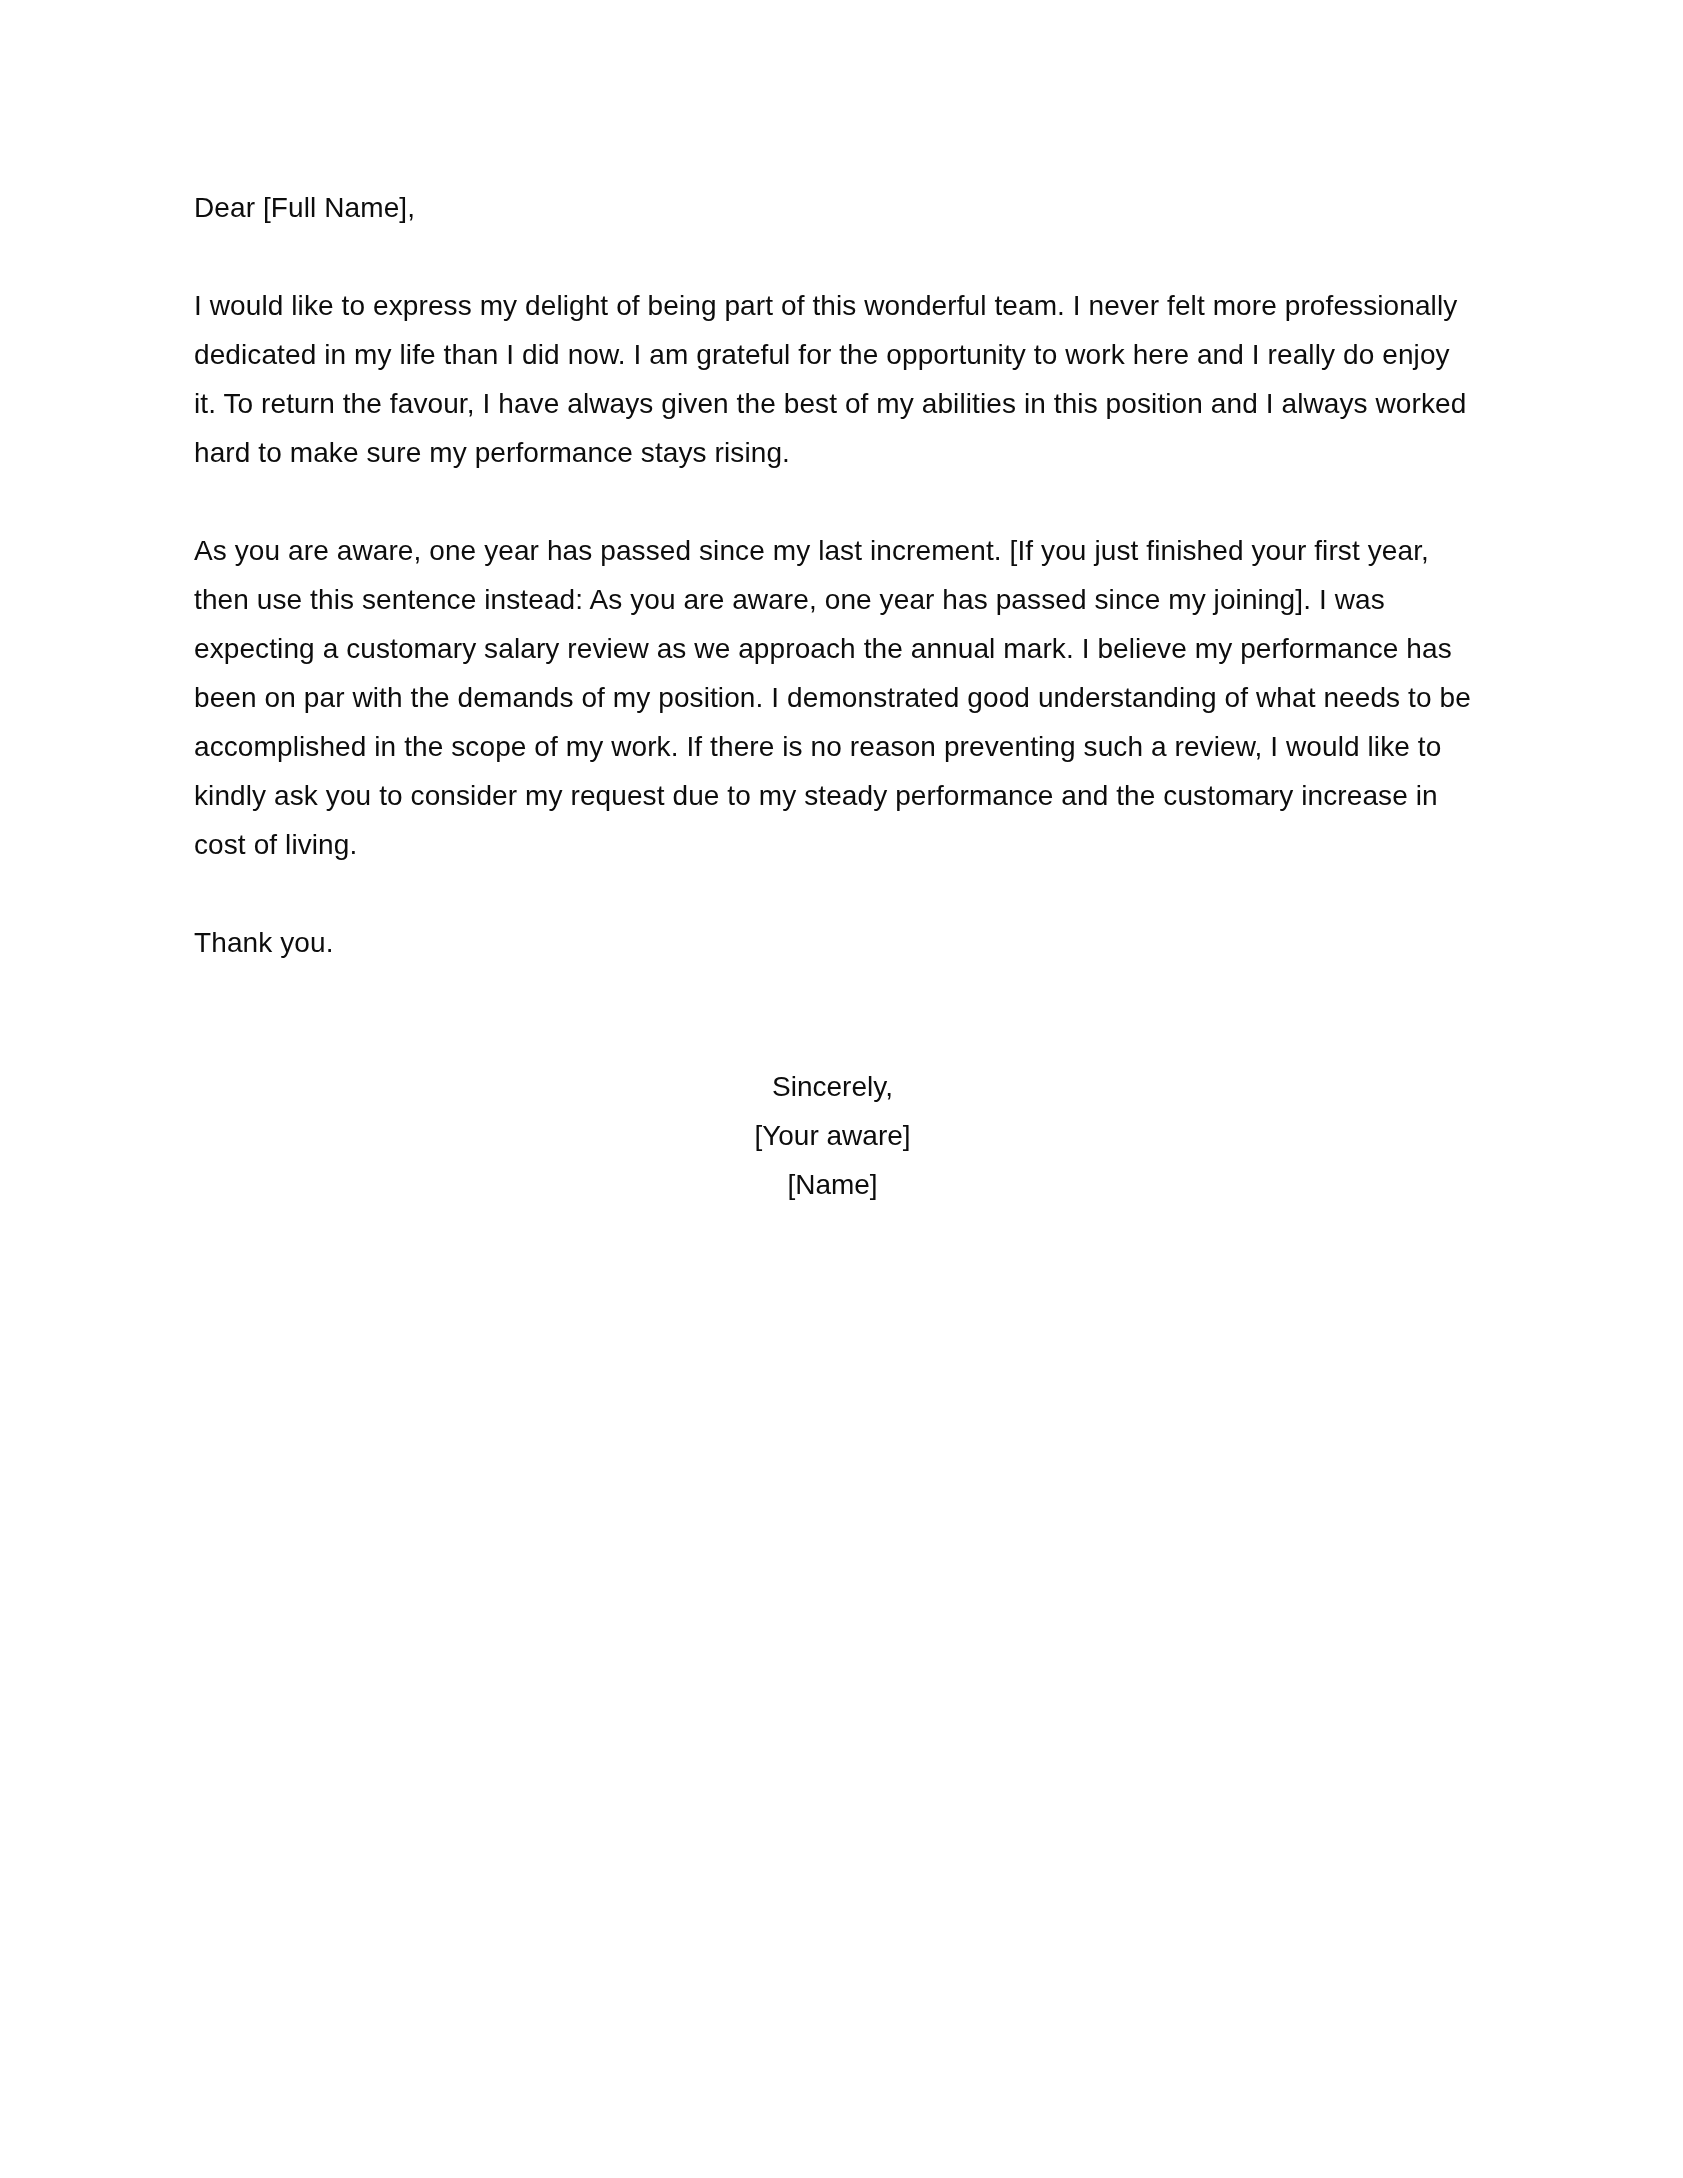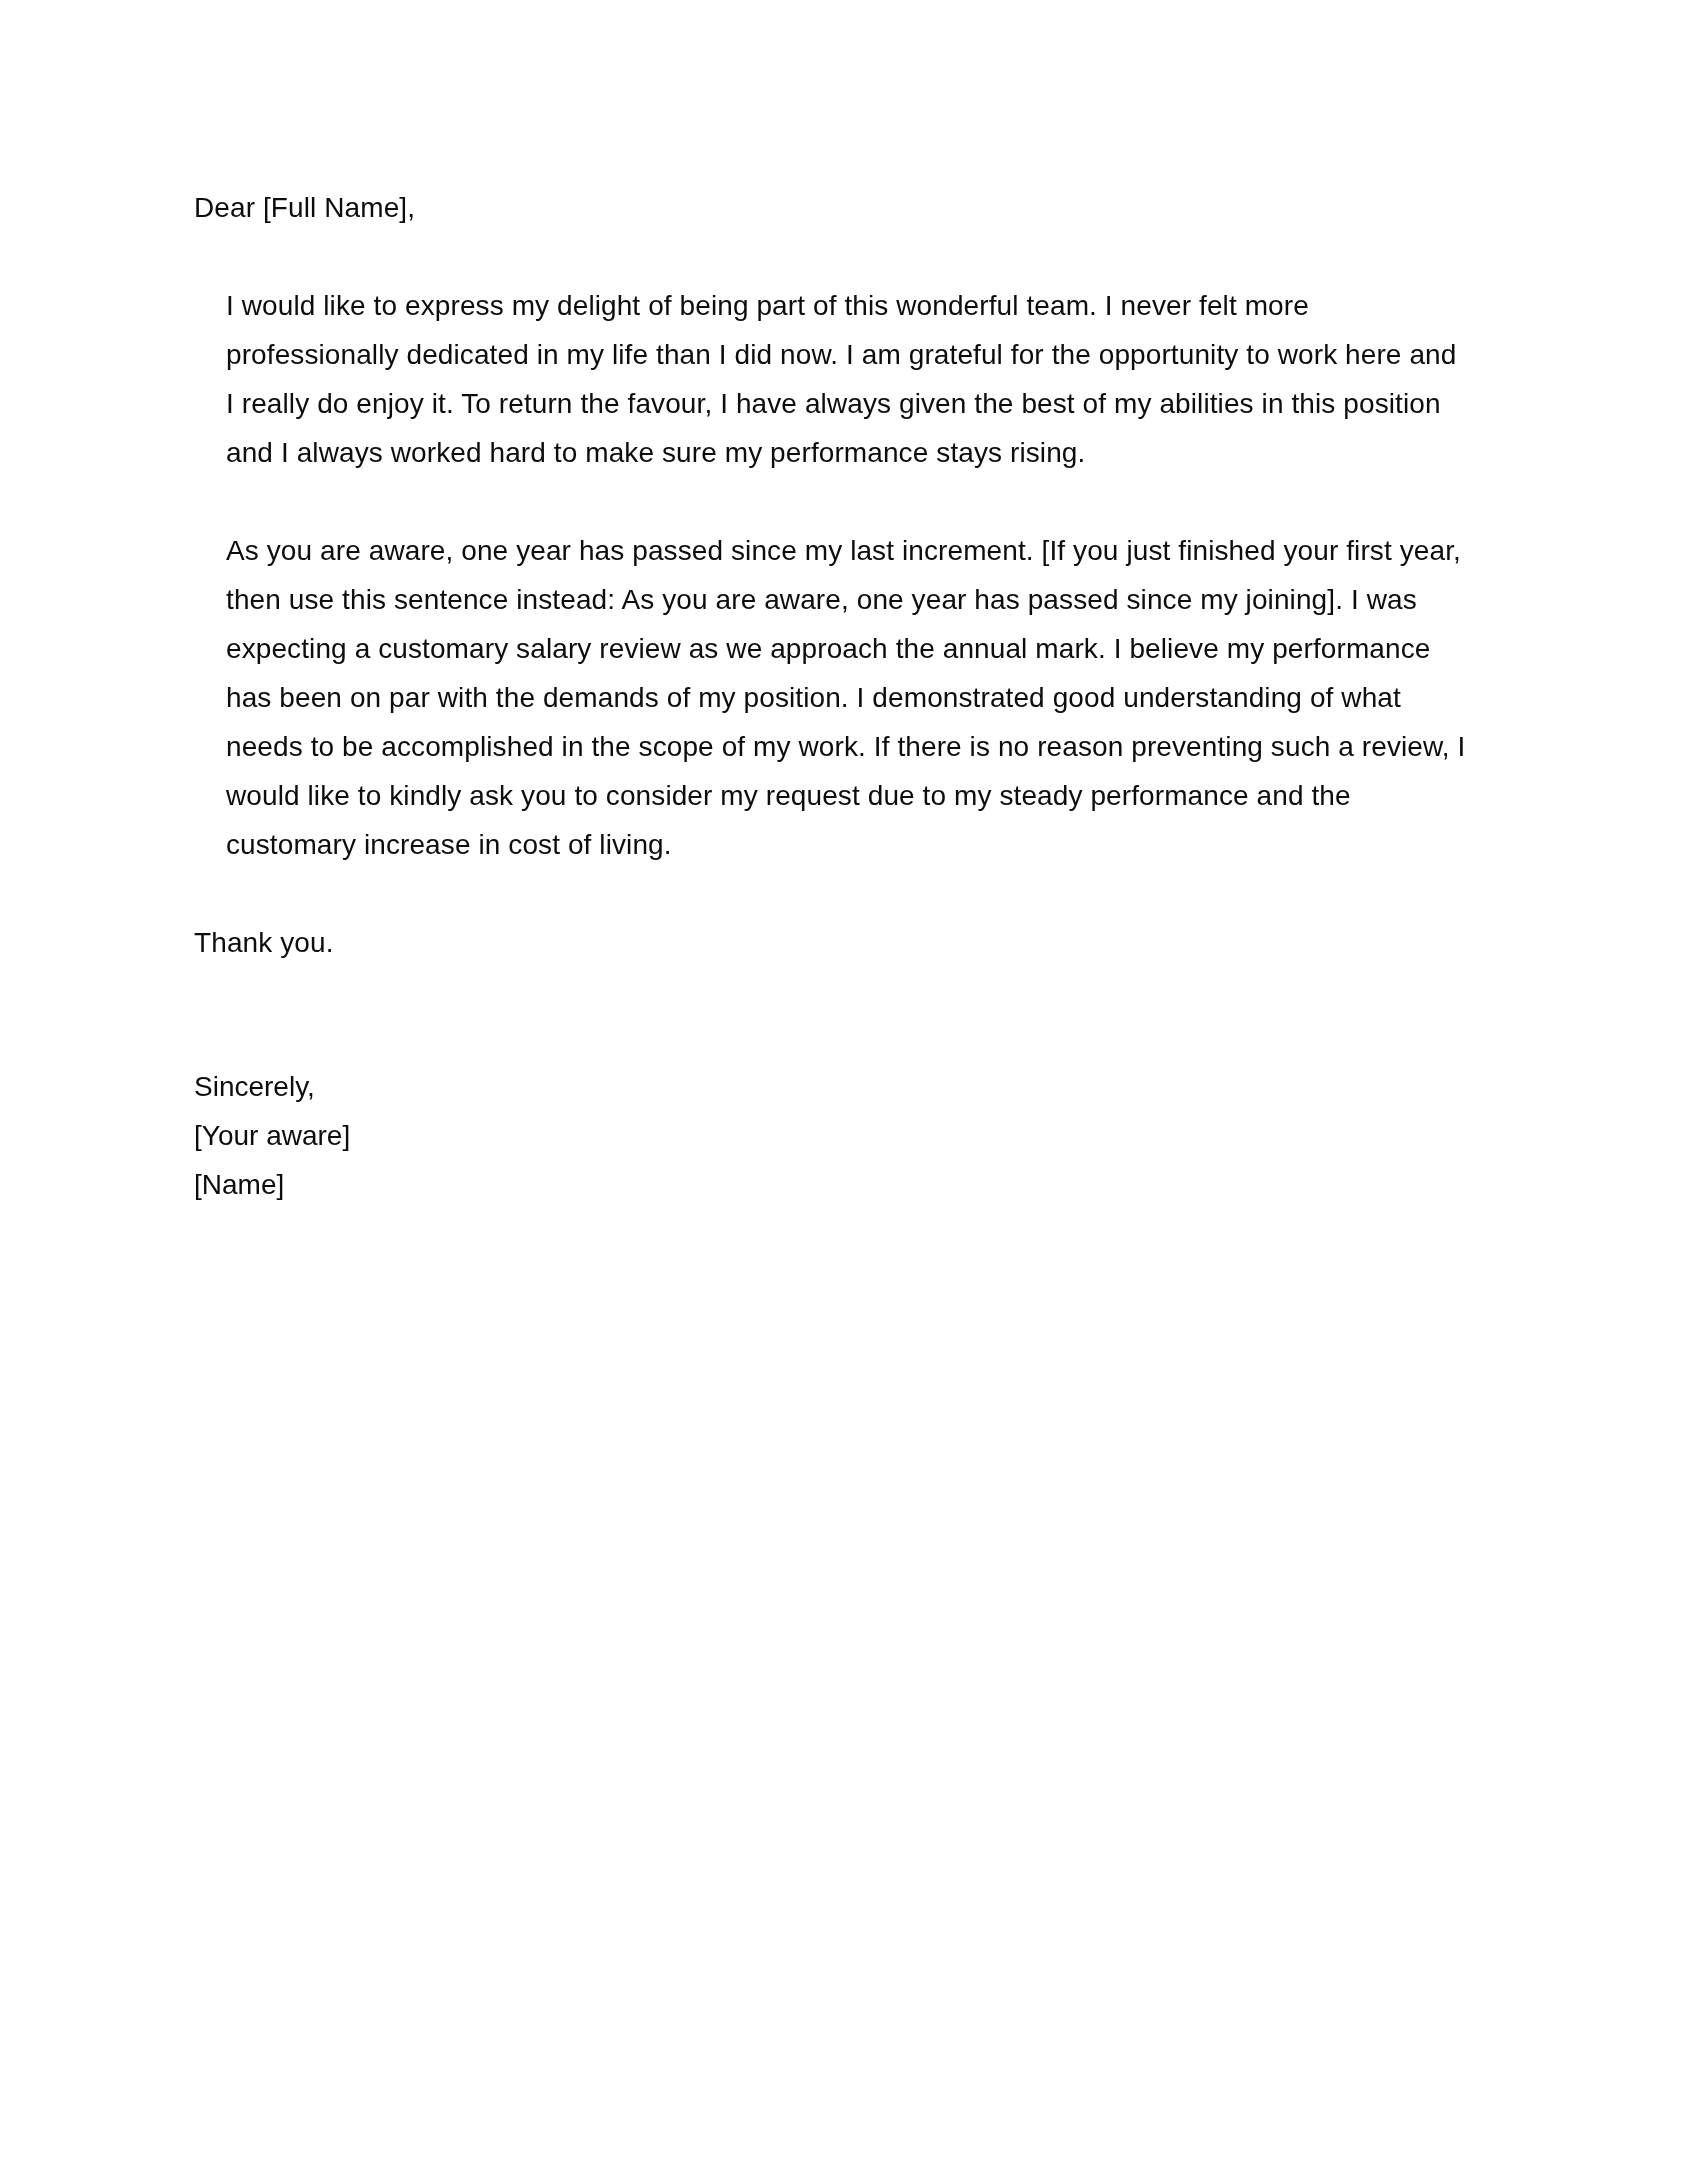--- a/index.html
+++ b/index.html
@@ -30,33 +30,33 @@
     color: #0d0d0d;
     margin: 0;
     text-align: left;
     letter-spacing: 0.1px;
   }
   .salutation {
     margin-bottom: 49px;
   }
   .body-para {
     margin-bottom: 49px;
-    margin-left: 32px;
   }
   .thanks {
     margin-bottom: 49px;
   }
   .closing-block {
     margin-top: 95px;
   }
   .closing-line {
     font-size: 28px;
     line-height: 49px;
     color: #0d0d0d;
     margin: 0;
+    text-align: center;
   }
 </style>
 </head>
 <body>
 
 <div class="page">
   <div class="letter">
 
     <p class="para salutation">Dear [Full Name],</p>
 

